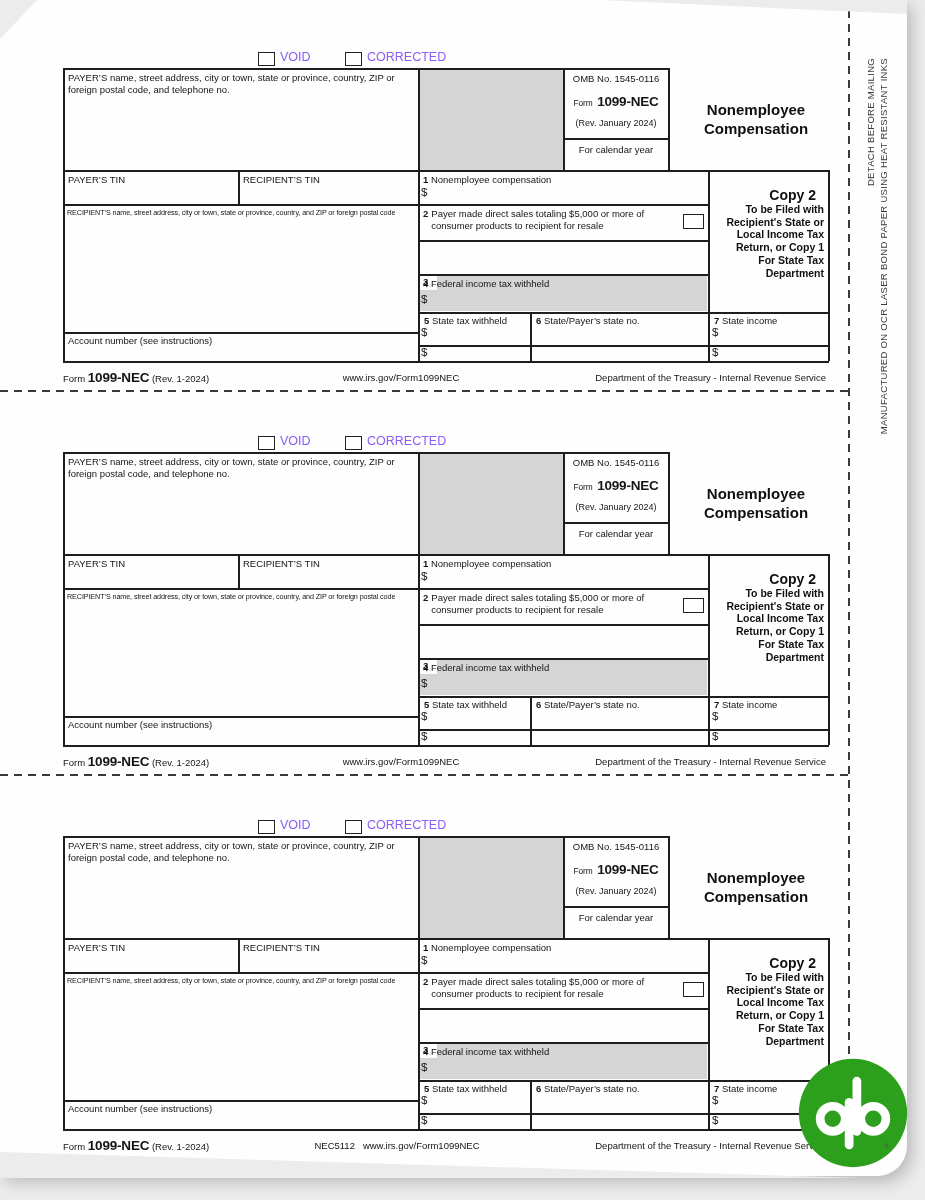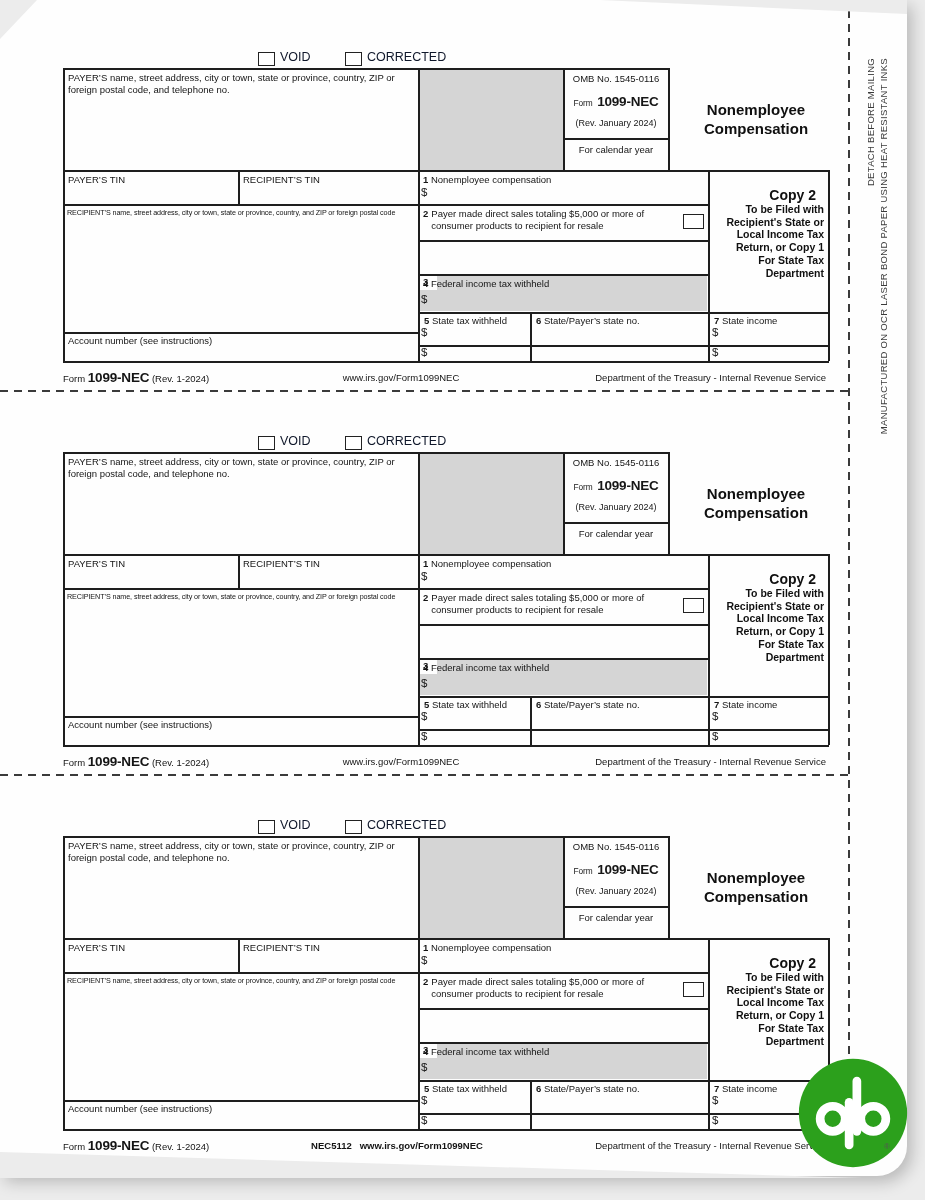--- a/index.html
+++ b/index.html
@@ -25,21 +25,21 @@
   .hl{position:absolute;height:1.5px;background:#1e1e1e;}
   .vl{position:absolute;width:1.5px;background:#1e1e1e;}
   .thick{height:2.1px;}
   .vthick{width:2.1px;}
   .gray{position:absolute;background:#d5d5d5;}
   .lbl{position:absolute;font-size:9.5px;line-height:11.8px;color:#141414;}
   .tiny{font-size:7.2px;letter-spacing:-0.1px;}
   .num{font-weight:bold;}
   .dollar{position:absolute;font-size:11.5px;color:#141414;}
   .cb{position:absolute;border:1.6px solid #222;background:#fff;}
-  .cb-lbl{position:absolute;font-size:12.5px;color:#0f172a;}
+  .cb-lbl{position:absolute;font-size:12.5px;color:#8b5cf6;}
   .center{text-align:center;}
   .right{text-align:right;}
   .title{position:absolute;font-weight:bold;font-size:15px;line-height:19px;color:#101010;}
   .copy2{position:absolute;font-weight:bold;font-size:14px;color:#101010;}
   .copy-note{position:absolute;font-weight:bold;font-size:10.5px;line-height:12.7px;color:#101010;}
   .omb-t{position:absolute;width:104px;text-align:center;}
   .big-num{font-weight:bold;font-size:13.5px;letter-spacing:-0.2px;}
   .small-w{font-size:8.3px;}
   .footer{position:absolute;font-size:9.5px;color:#141414;}
   .field{position:absolute;}
@@ -396,21 +396,21 @@
 
     <div class="field" style="left:65px;top:290px;width:352px;height:26px;">
       <span class="lbl" style="left:3px;top:1px;">Account number (see instructions)</span>
     </div>
 
     <div class="footer" style="left:63px;top:326px;">
       <span>Form</span>
       <span class="big-num">1099-NEC</span>
       <span>(Rev. 1-2024)</span>
     </div>
-    <div class="footer center" style="left:272px;top:328px;width:250px;font-weight:bold;">
+    <div class="footer center" style="left:272px;top:328px;width:250px;">
       <span>NEC5112</span>&nbsp;&nbsp;
       <span>www.irs.gov/Form1099NEC</span>
     </div>
     <div class="footer right" style="left:558px;top:328px;width:268px;">Department of the Treasury - Internal Revenue Service</div>
   </div>
 </div>
 
   <div class="dash-h" style="left:0;top:390px;width:849px;"></div>
   <div class="dash-h" style="left:0;top:774px;width:849px;"></div>
   <div class="dash-v" style="left:848px;top:10px;height:1156px;"></div>

